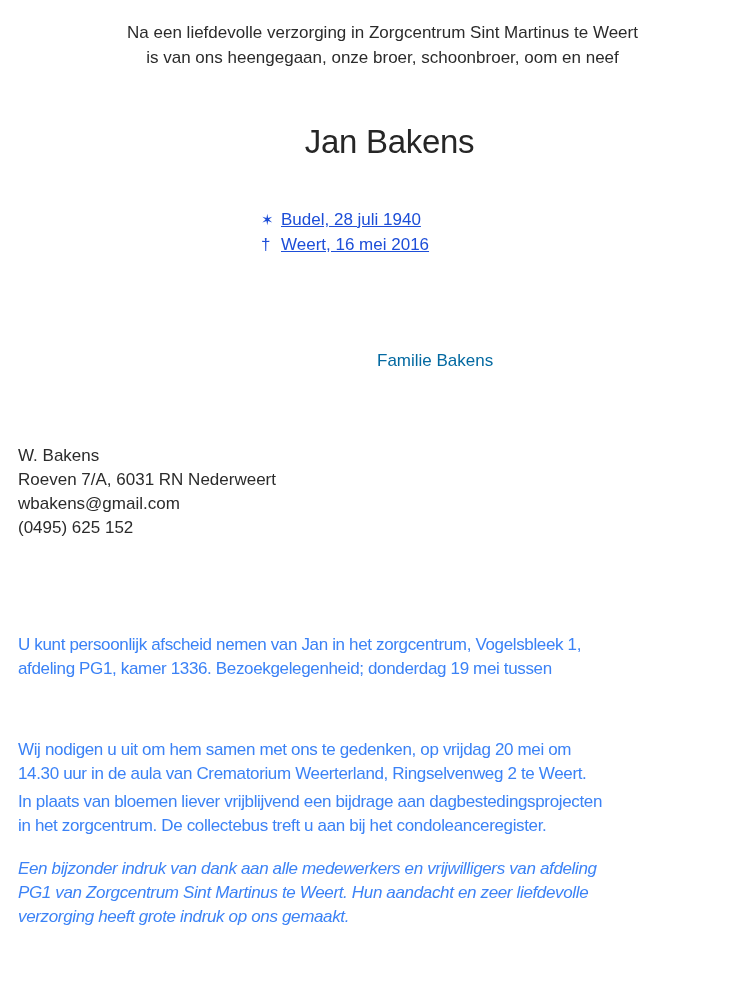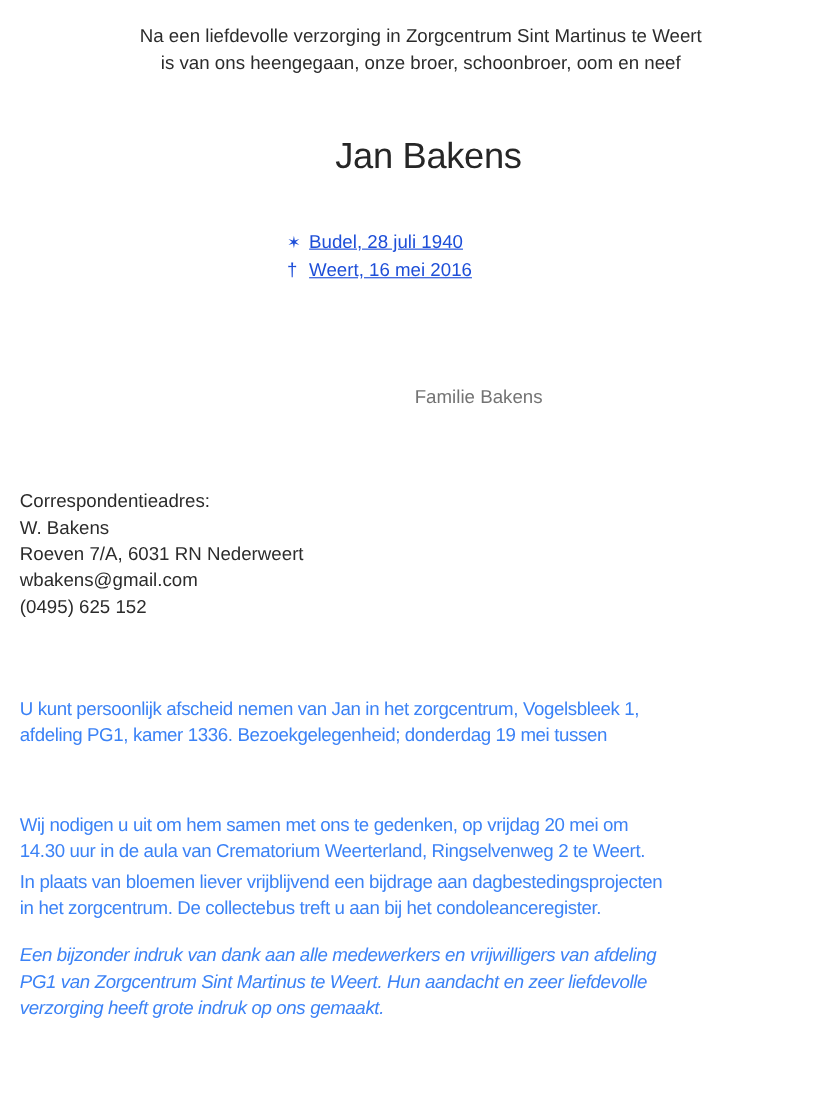--- a/index.html
+++ b/index.html
@@ -40,21 +40,21 @@
       color: #1d4ed8;
       white-space: nowrap;
       text-decoration: underline;
     }
     .dates .sym { display: inline-block; width: 20px; text-align: left; }
     .dates .sym.star { font-size: 15px; }
     .family {
       left: 377px; top: 349px;
       font-size: 17px;
       line-height: 24px;
-      color: #737373;
+      color: #0369a1;
       white-space: nowrap;
     }
     .address {
       left: 18px; top: 444px;
       font-size: 17px;
       line-height: 24px;
       color: #2b2b2b;
       white-space: nowrap;
     }
     .para {
@@ -86,21 +86,20 @@
     <span class="sym star">✶</span><span>Budel, 28 juli 1940</span>
   </div>
   <div>
     <span class="sym">†</span><span>Weert, 16 mei 2016</span>
   </div>
 </div>
 
 <div class="abs family">Familie Bakens</div>
 
 <div class="abs address">
-  <div>Correspondentieadres:</div>
   <div>W. Bakens</div>
   <div>Roeven 7/A, 6031 RN  Nederweert</div>
   <div>wbakens@gmail.com</div>
   <div>(0495) 625 152</div>
 </div>
 
 <div class="abs para p1">
   <div>U kunt persoonlijk afscheid nemen van Jan in het zorgcentrum, Vogelsbleek 1,</div>
   <div>afdeling PG1, kamer 1336. Bezoekgelegenheid; donderdag 19 mei tussen</div>
 </div>

